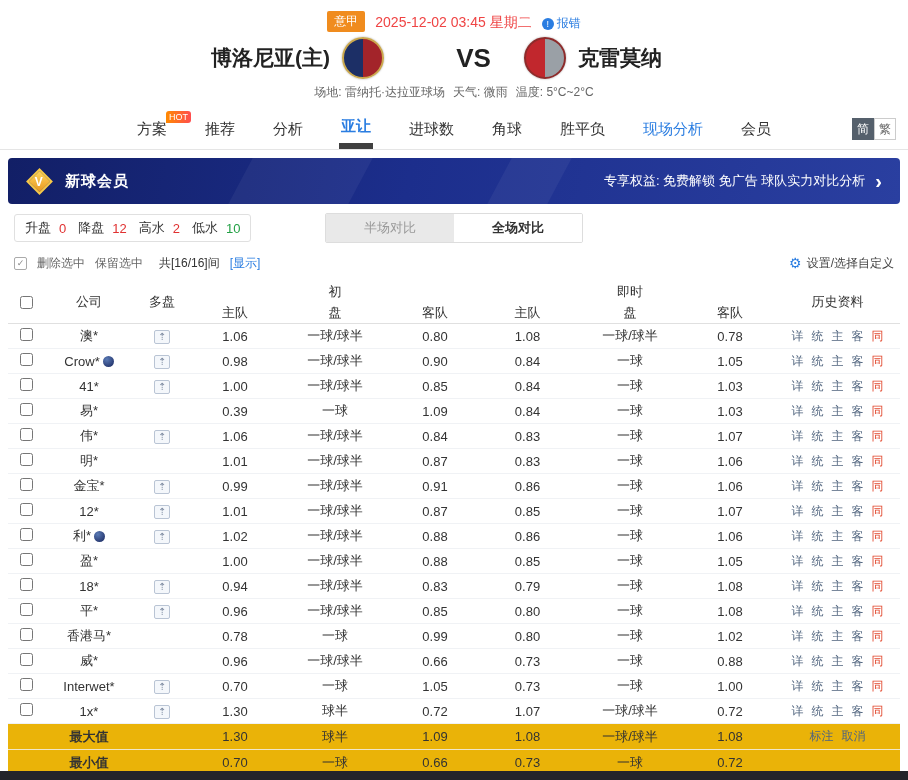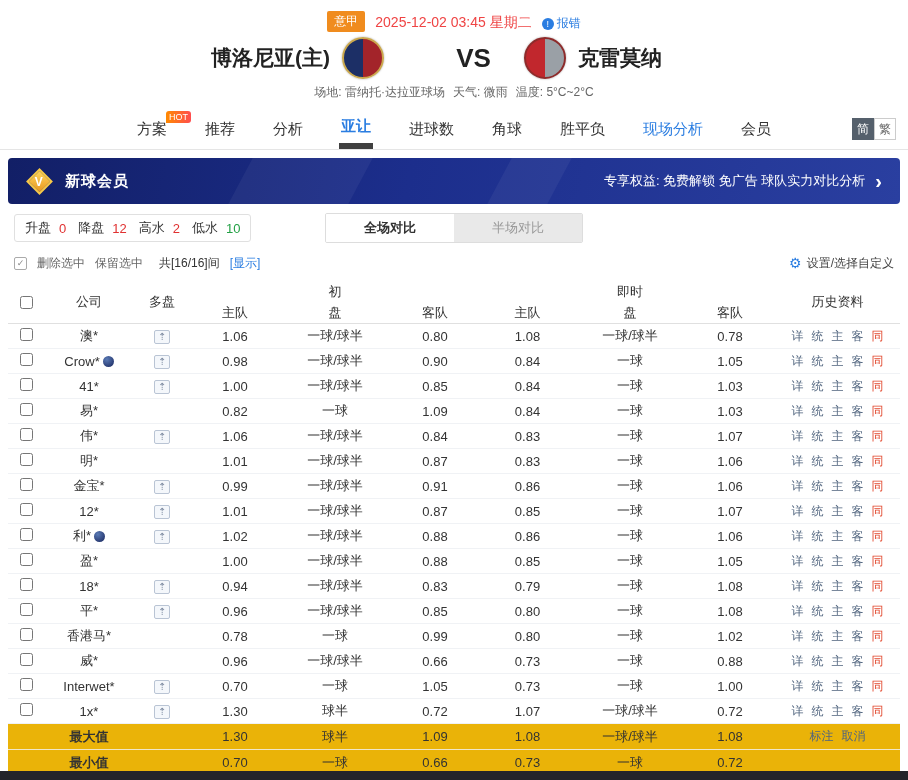--- a/index.html
+++ b/index.html
@@ -173,22 +173,22 @@
     <a class="filter-item">
       <span>高水</span>
         <span class="fv-red">2</span>
     </a>
     <a class="filter-item">
       <span>低水</span>
         <span class="fv-green">10</span>
     </a>
   </div>
   <div class="scope-tabs">
+    <a class="scope-tab">半场对比</a>
     <a class="scope-tab active">全场对比</a>
-    <a class="scope-tab">半场对比</a>
   </div>
 </div>
 
 <div class="toolbar">
   <span class="sel-icon">✓</span>
   <a class="tool-btn">删除选中</a>
   <a class="tool-btn">保留选中</a>
   <span class="count-text">共[16/16]间</span>
   <a class="show-link">[显示]</a>
   <a class="toolbar-right">
@@ -283,21 +283,21 @@
         </div>
   </div>
 
   <div class="grid-row trow">
     <div class="cell"><input type="checkbox" style=""></div>
     <div class="cell c-company">
       <a class="company">易*</a>
 
     </div>
     <div class="cell"></div>
-    <div class="cell">0.82</div>
+    <div class="cell">0.39</div>
     <div class="cell">一球</div>
     <div class="cell">1.09</div>
     <div class="cell">0.84</div>
     <div class="cell">一球</div>
     <div class="cell">1.03</div>
     <div class="cell c-history">
           <a class="hlink">详</a>
           <a class="hlink">统</a>
           <a class="hlink">主</a>
           <a class="hlink">客</a>

